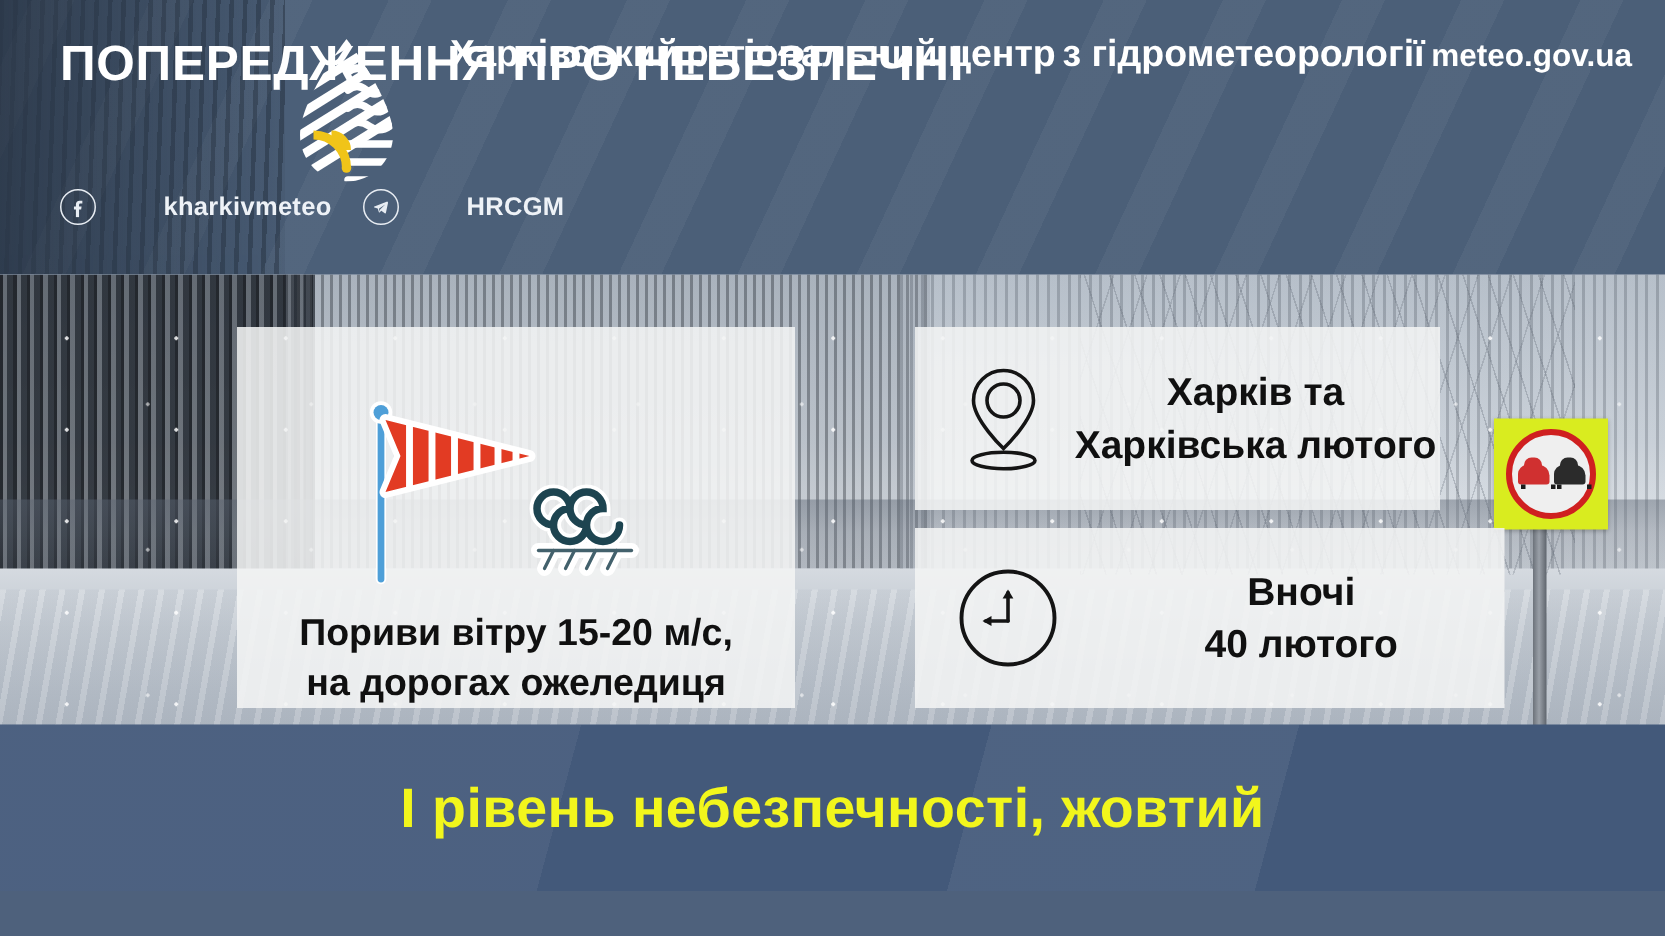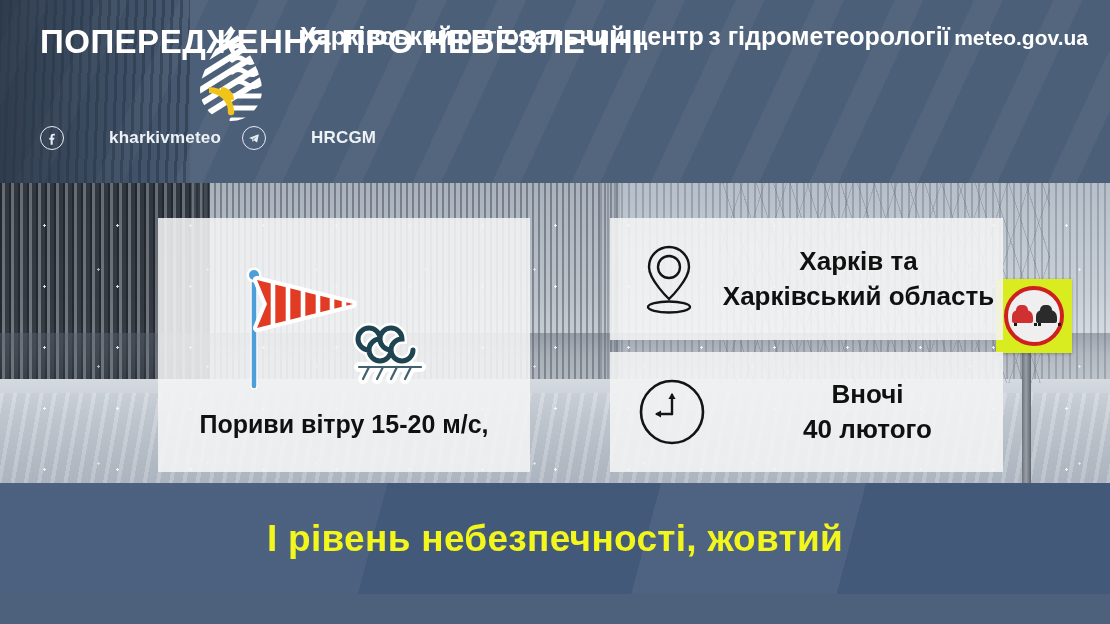--- a/index.html
+++ b/index.html
@@ -127,21 +127,21 @@
   }
 
   
   .card { position:absolute; background:rgba(243,244,244,.88); }
   .card-left { left:114px; top:218px; width:372px; height:254px;
     display:flex; flex-direction:column; align-items:center; justify-content:flex-start;margin-left:44px; }
   .wind-icons { position:relative; width:230px; height:150px; margin-top:40px; }
   .caption { text-align:center; color:#101010; font-size:25px; font-weight:bold; line-height:33px; }
   .caption .l2 { display:block; }
 
-  .card-loc { left:610px; top:218px; width:393px; height:122px;
+  .card-loc { left:610px; top:218px; width:350px; height:122px;
     display:flex; align-items:center; gap:14px; padding-left:28px; }
   .card-time { left:610px; top:352px; width:393px; height:120px;
     display:flex; align-items:center; gap:26px; padding-left:28px; }
   .card-txt { color:#101010; font-size:26px; font-weight:bold; line-height:35px; text-align:center; flex:1; }
   .card-txt .l1, .card-txt .l2 { display:block; }
 
   
   .bottom {
     position:absolute; left:0; top:483px; width:1110px; height:111px;
     background:#43597a; overflow:hidden;
@@ -293,32 +293,33 @@
           <line x1="12" y1="47" x2="74" y2="47"></line>
           <line x1="22" y1="47" x2="16" y2="59"></line>
           <line x1="36" y1="47" x2="30" y2="59"></line>
           <line x1="50" y1="47" x2="44" y2="59"></line>
           <line x1="64" y1="47" x2="58" y2="59"></line>
         </g>
       </svg>
     </div>
     <div class="caption">
       <span class="l1">Пориви вітру 15-20 м/с,</span>
+      <span class="l2">на дорогах ожеледиця</span>
     </div>
   </div>
 
   <div class="card card-loc">
     <svg width="62" height="76" viewBox="0 0 62 76">
       <path d="M31 6 a20 20 0 0 1 20 20 c0 13 -20 32 -20 32 S11 39 11 26 A20 20 0 0 1 31 6 Z" fill="none" stroke="#141414" stroke-width="2.4"></path>
       <circle cx="31" cy="26" r="11" fill="none" stroke="#141414" stroke-width="2.4"></circle>
       <ellipse cx="31" cy="66" rx="21" ry="5.5" fill="none" stroke="#141414" stroke-width="2.4"></ellipse>
     </svg>
     <span class="card-txt">
       <span class="l1">Харків та</span>
-      <span class="l2">Харківський область</span>
+      <span class="l2">Харківська лютого</span>
     </span>
   </div>
 
   <div class="card card-time">
     <svg width="68" height="68" viewBox="0 0 68 68">
       <circle cx="34" cy="34" r="31" fill="none" stroke="#141414" stroke-width="2.6"></circle>
       <g stroke="#141414" stroke-width="2.4" fill="none" stroke-linecap="round">
         <line x1="34" y1="36" x2="34" y2="17"></line>
         <line x1="34" y1="36" x2="19" y2="36"></line>
       </g>

